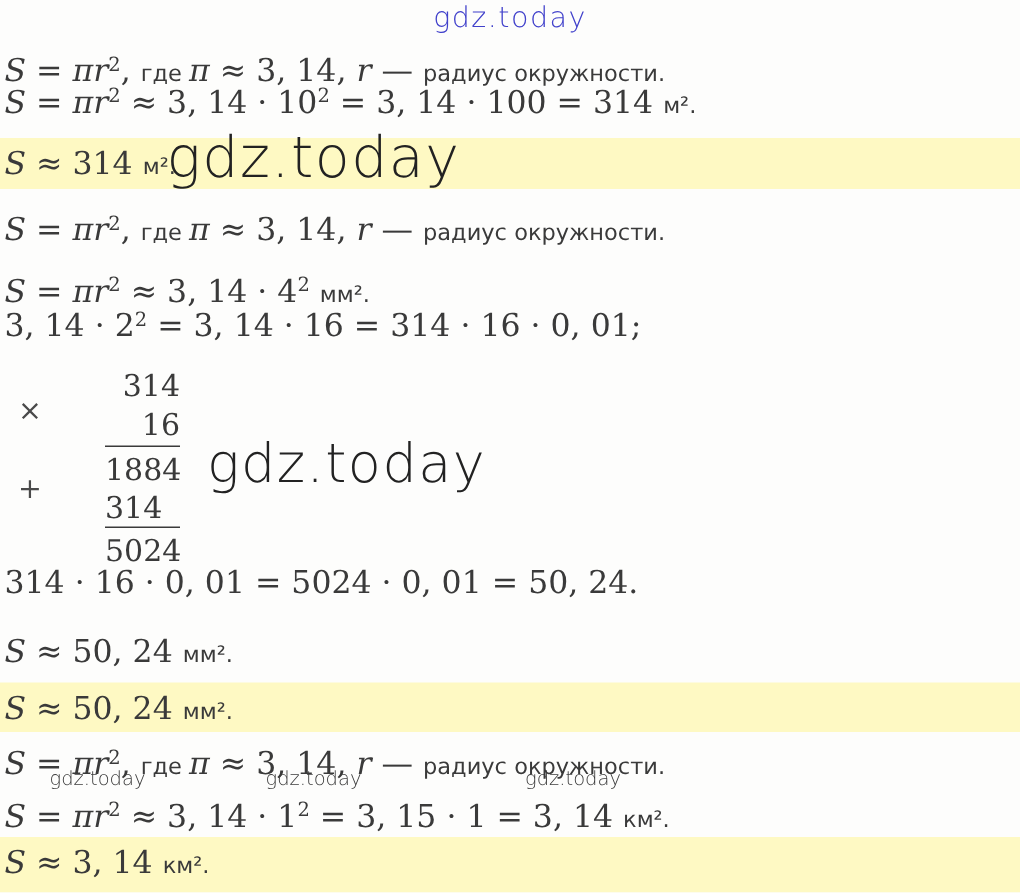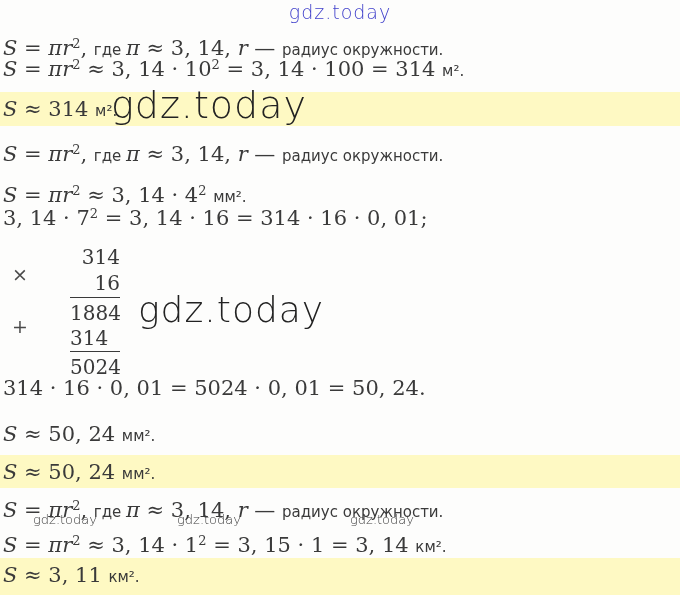--- a/index.html
+++ b/index.html
@@ -75,21 +75,21 @@
 <div class="fline" style="top:31px"><span class="seg-v">S</span><span class="seg-m"> = </span><span class="seg-v">πr</span><span class="seg-sup">2</span><span class="seg-m">, </span><span class="seg-s">где </span><span class="seg-v">π</span><span class="seg-m"> ≈ 3, 14, </span><span class="seg-v">r</span><span class="seg-m"> — </span><span class="seg-s">радиус окружности.</span></div>
 <div class="fline" style="top:52px"><span class="seg-v">S</span><span class="seg-m"> = </span><span class="seg-v">πr</span><span class="seg-sup">2</span><span class="seg-m"> ≈ 3, 14 · 10</span><span class="seg-sup">2</span><span class="seg-m"> = 3, 14 · 100 = 314 </span><span class="seg-u">м².</span></div>
 
 <div class="hl" style="top:92px;height:34px">
   <div class="fline"><span class="seg-v">S</span><span class="seg-m"> ≈ 314 </span><span class="seg-u">м².</span></div>
 </div>
 <div class="wm-big" id="wm-big-1">gdz.today</div>
 
 <div class="fline" style="top:137px"><span class="seg-v">S</span><span class="seg-m"> = </span><span class="seg-v">πr</span><span class="seg-sup">2</span><span class="seg-m">, </span><span class="seg-s">где </span><span class="seg-v">π</span><span class="seg-m"> ≈ 3, 14, </span><span class="seg-v">r</span><span class="seg-m"> — </span><span class="seg-s">радиус окружности.</span></div>
 <div class="fline" style="top:178px"><span class="seg-v">S</span><span class="seg-m"> = </span><span class="seg-v">πr</span><span class="seg-sup">2</span><span class="seg-m"> ≈ 3, 14 · 4</span><span class="seg-sup">2</span><span class="seg-m"> </span><span class="seg-u">мм².</span></div>
-<div class="fline" style="top:201px"><span class="seg-m">3, 14 · 7</span><span class="seg-sup">2</span><span class="seg-m"> = 3, 14 · 16 = 314 · 16 · 0, 01;</span></div>
+<div class="fline" style="top:201px"><span class="seg-m">3, 14 · 2</span><span class="seg-sup">2</span><span class="seg-m"> = 3, 14 · 16 = 314 · 16 · 0, 01;</span></div>
 
 <div id="mult">
   <span class="sign sign-times">×</span>
   <span class="sign sign-plus">+</span>
   <div class="col">
     <div class="mrow">314</div>
     <div class="mrow">16</div>
     <div class="mrule"></div>
     <div class="mrow">1884</div>
     <div class="mrow mrow-left">314</div>
@@ -108,14 +108,14 @@
 
 <div class="fline" style="top:493px"><span class="seg-v">S</span><span class="seg-m"> = </span><span class="seg-v">πr</span><span class="seg-sup">2</span><span class="seg-m">, </span><span class="seg-s">где </span><span class="seg-v">π</span><span class="seg-m"> ≈ 3, 14, </span><span class="seg-v">r</span><span class="seg-m"> — </span><span class="seg-s">радиус окружности.</span></div>
 
 <span class="wm-small" id="wm-s-1">gdz.today</span>
 <span class="wm-small" id="wm-s-2">gdz.today</span>
 <span class="wm-small" id="wm-s-3">gdz.today</span>
 
 <div class="fline" style="top:528px"><span class="seg-v">S</span><span class="seg-m"> = </span><span class="seg-v">πr</span><span class="seg-sup">2</span><span class="seg-m"> ≈ 3, 14 · 1</span><span class="seg-sup">2</span><span class="seg-m"> = 3, 15 · 1 = 3, 14 </span><span class="seg-u">км².</span></div>
 
 <div class="hl" style="top:558px;height:37px">
-  <div class="fline"><span class="seg-v">S</span><span class="seg-m"> ≈ 3, 11 </span><span class="seg-u">км².</span></div>
+  <div class="fline"><span class="seg-v">S</span><span class="seg-m"> ≈ 3, 14 </span><span class="seg-u">км².</span></div>
 </div>
 
 </body></html>

